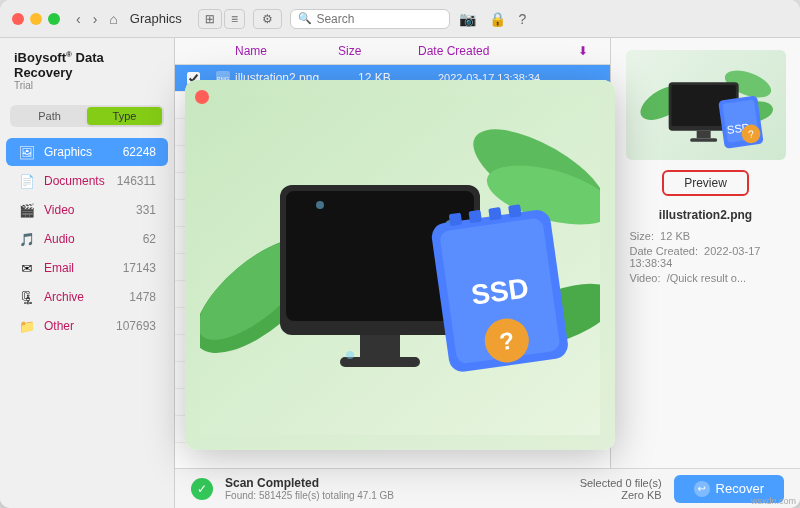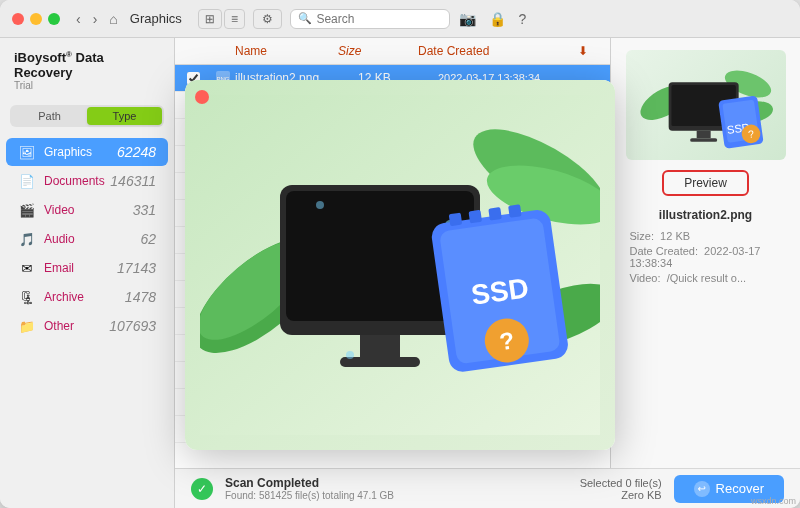--- a/index.html
+++ b/index.html
@@ -214,23 +214,22 @@
       justify-content: center;
       font-size: 13px;
       flex-shrink: 0;
     }
     .item-label {
       flex: 1;
       font-size: 12px;
       color: #be185d;
     }
     .item-count {
-      font-size: 14px;
+      font-size: 12px;
       color: #888;
-      font-style: italic;
     }
 
     .sidebar-activate {
       margin: 10px;
       padding: 8px;
       background: #f0a030;
       color: white;
       border: none;
       border-radius: 6px;
       font-size: 13px;
@@ -246,28 +245,28 @@
       display: flex;
       flex-direction: column;
       overflow: hidden;
     }
 
     .file-list-header {
       display: flex;
       padding: 6px 12px;
       border-bottom: 1px solid #d8d8d8;
       font-size: 12px;
-      color: #c2410c;
+      color: #a21caf;
       background: #f8f8f8;
       align-items: center;
     }
     .col-check { width: 24px; }
     .col-icon { width: 24px; }
     .col-name { flex: 1; }
-    .col-size { width: 80px; font-style: italic; }
+    .col-size { width: 80px; }
     .col-date { width: 160px; }
     .col-extra { width: 20px; }
 
     .file-list {
       flex: 1;
       overflow-y: auto;
       background: #fff;
     }
 
     .file-row {

